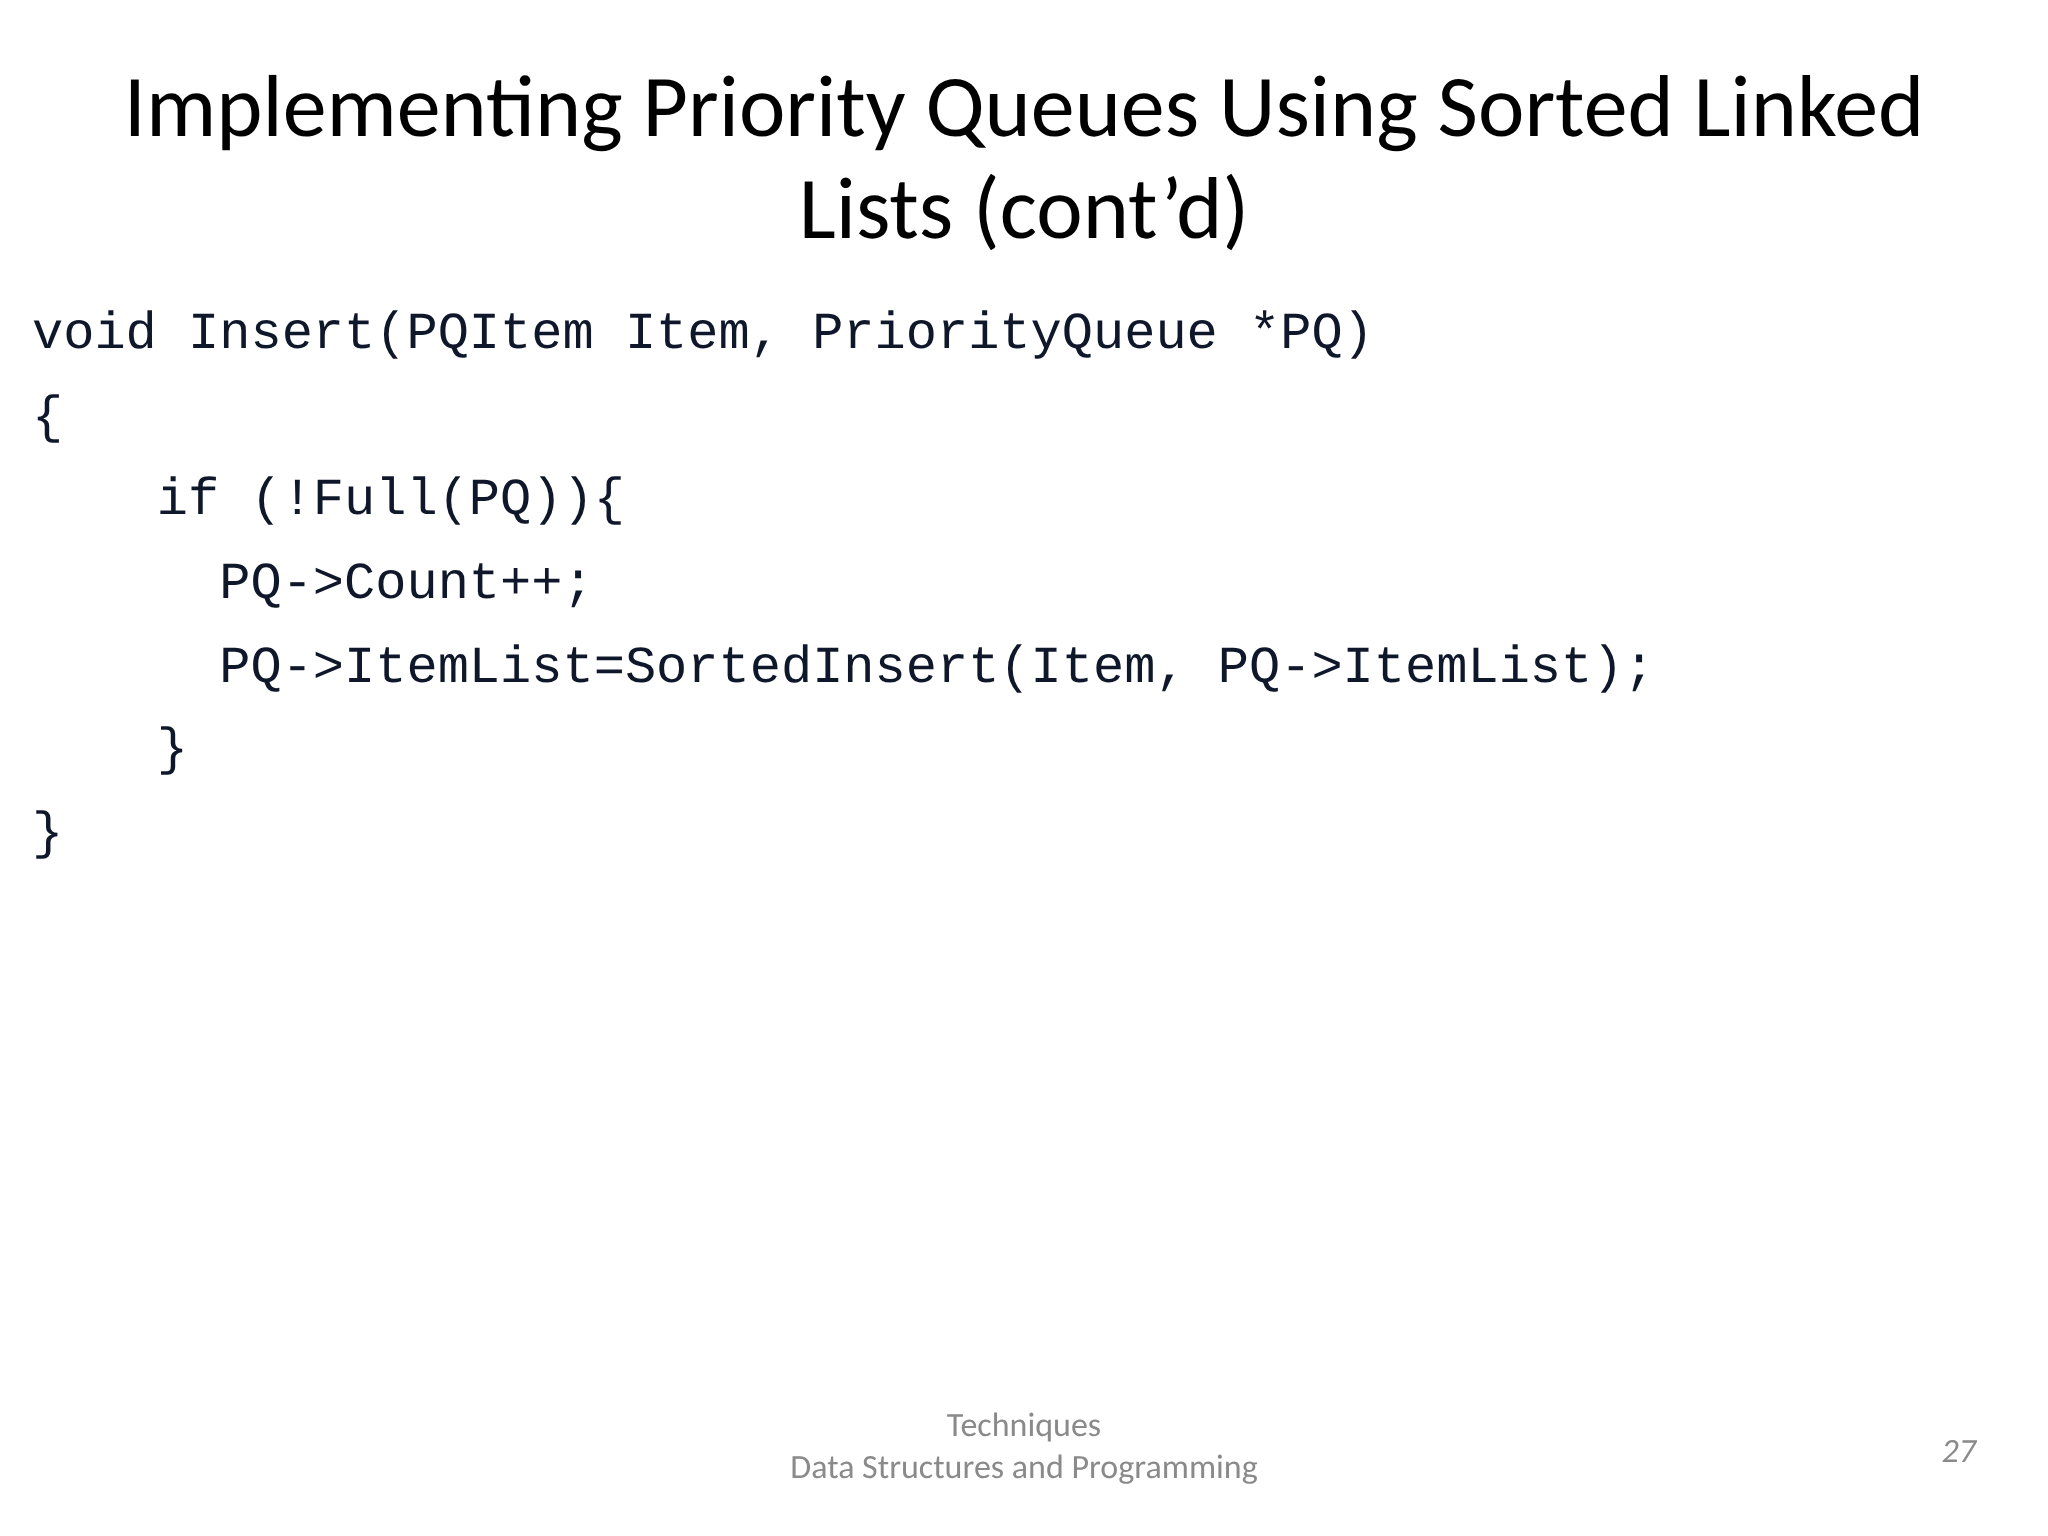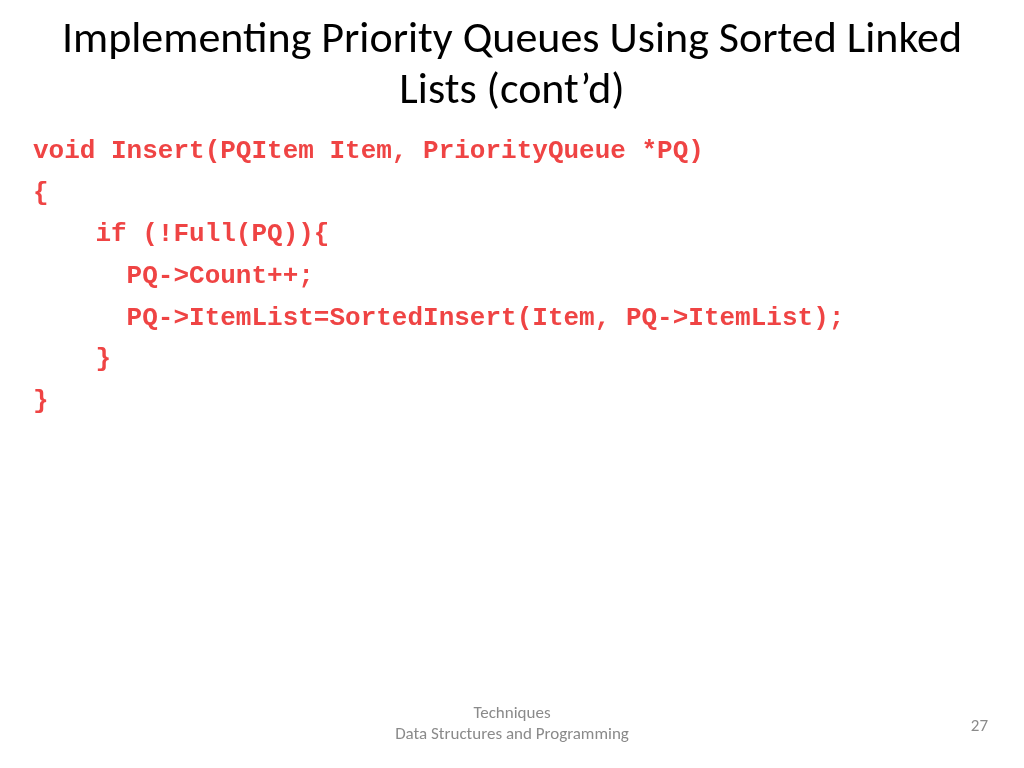--- a/index.html
+++ b/index.html
@@ -1,22 +1,22 @@
 <!DOCTYPE html>
 <html><head>
 <meta charset="utf-8">
 <style>
   * { margin: 0; padding: 0; box-sizing: border-box; }
   html, body { width: 1024px; height: 768px; background: #ffffff; font-family: Calibri, Arial, sans-serif; color: #000; }
   .slide { position: relative; width: 1024px; height: 768px; }
-  .title { text-align: center; font-size: 44px; font-weight: 400; line-height: 1.15; padding: 12px 60px 18px 60px; color: #000; }
-  .code-block { font-family: "Courier New", Courier, monospace; font-size: 26px; line-height: 1.6; color: #ef4444; padding: 0 33px; white-space: pre; font-weight: bold; }
+  .title { text-align: center; font-size: 44px; font-weight: 400; line-height: 1.15; padding: 28px 60px 18px 60px; color: #000; }
+  .code-block { font-family: "Courier New", Courier, monospace; font-size: 26px; line-height: 1.6; color: #0f172a; padding: 0 16px; white-space: pre; }
   .footer { position: absolute; bottom: 24px; left: 0; width: 100%; display: flex; align-items: center; justify-content: center; }
   .footer-text { color: #8a8a8a; font-size: 17px; text-align: center; line-height: 1.25; }
-  .page-number { position: absolute; right: 36px; bottom: 32px; color: #8a8a8a; font-size: 17px; }
+  .page-number { position: absolute; right: 36px; bottom: 32px; color: #8a8a8a; font-size: 17px; font-style: italic; }
 </style>
 </head>
 <body>
 
 <div class="slide">
   <h1 class="title">Implementing Priority Queues Using Sorted Linked Lists (cont’d)</h1>
 
   <div class="code-block"><span>void Insert(PQItem Item, PriorityQueue *PQ)</span>
 <span>{</span>
 <span>    if (!Full(PQ)){</span>

